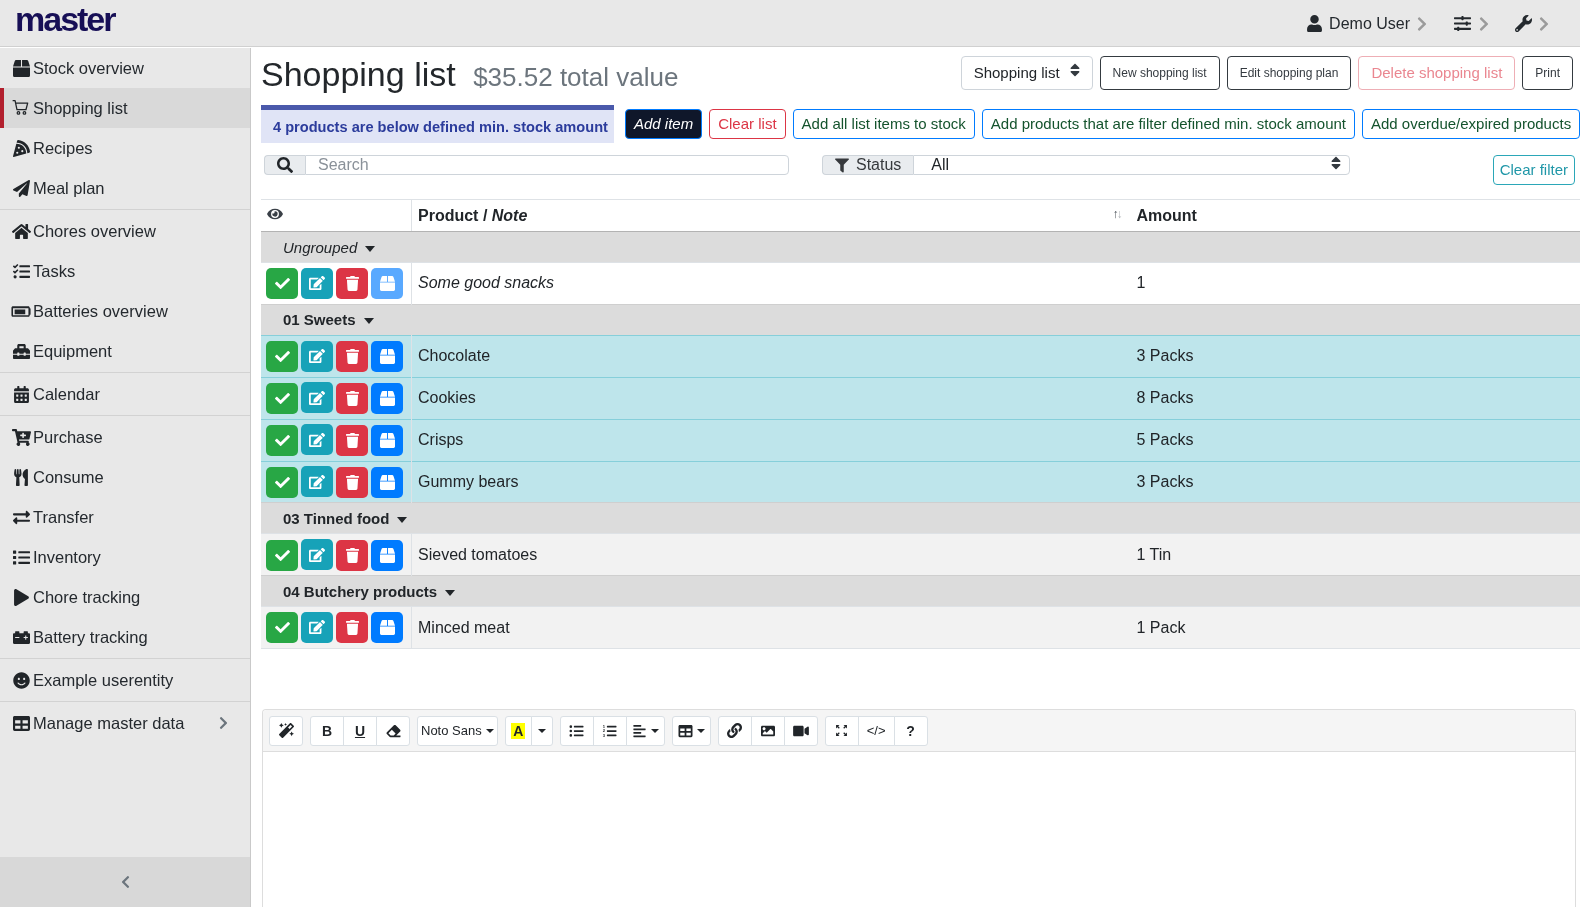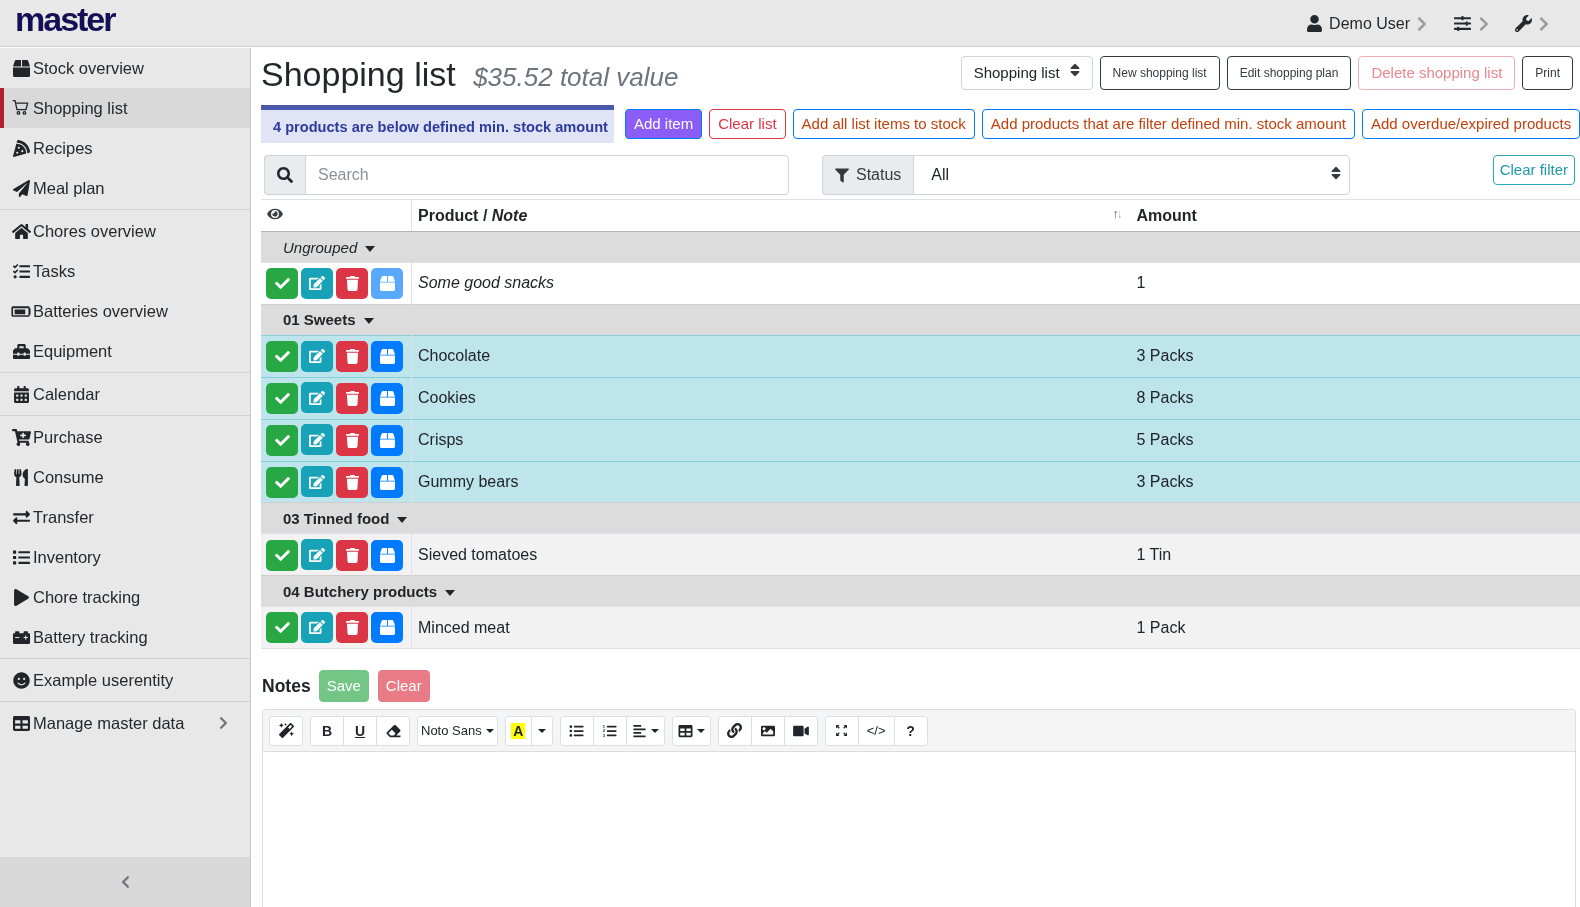--- a/index.html
+++ b/index.html
@@ -21,44 +21,44 @@
   .navitem.active { background:#d9d9d9; }
   .navitem.active:before { content:""; position:absolute; left:0; top:0; bottom:0; width:4px; background:#b21f2d; }
   .navdiv { border-top:1px solid #d2d2d2; margin-top:1px; margin-bottom:1px; }
   .navitem .rchev { position:absolute; right:22px; color:#6c757d; }
   #sidefoot { position:absolute; left:0; bottom:0; width:250px; height:50px; background:#d8d8d8; display:flex; align-items:center; justify-content:center; color:#555; }
 
   
   #main { position:absolute; left:251px; top:48px; width:1329px; height:859px; background:#fff; }
 
   h1 { font-size:34px; font-weight:normal; margin:0; color:#23272b; }
-  h1 .sub { font-size:26px; color:#6c757d; margin-left:8px;font-style:italic; }
+  h1 .sub { font-size:26px; color:#6c757d; margin-left:8px; }
   #titlerow { position:absolute; left:10px; top:7px; }
 
   
   .btn { display:inline-flex; align-items:center; justify-content:center; border-radius:4px; border:1px solid transparent; font-size:15px; line-height:22px; padding:3px 8px; white-space:nowrap; font-family:inherit; }
-  .btn-primary { background:#8b5cf6; border-color:#007bff; color:#fff; }
+  .btn-primary { background:#0f172a; border-color:#007bff; color:#fff;font-style:italic; }
   .btn-outline-danger { border-color:#dc3545; color:#dc3545; background:#fff; }
-  .btn-outline-primary { border-color:#007bff; color:#c2410c; background:#fff; }
+  .btn-outline-primary { border-color:#007bff; color:#14532d; background:#fff; }
   .btn-outline-dark { border-color:#343a40; color:#343a40; background:#fff; font-size:12px; line-height:22px; padding:5px 12px; }
   .btn-outline-danger.disabled { border-color:#eeaeb5; color:#ea8690; font-size:15px; line-height:22px; padding:5px 12px; background:#fff; }
 
   #toprightbtns { position:absolute; right:7px; top:8px; display:flex; align-items:center; }
   #toprightbtns > * { margin-left:7px; }
   .select { border:1px solid #ced4da; border-radius:4px; background:#fff; color:#212529; display:inline-flex; align-items:center; padding:5px 12px; font-size:15px; line-height:22px; }
   .updown { display:inline-block; margin-left:10px; color:#343a40; }
 
   #alertrow { position:absolute; left:10px; top:57px; width:1312px; display:flex; align-items:center; }
   #alert { width:353px; background:#e0e4f6; border-top:5px solid #4a59ab; color:#2c3c9c; font-weight:bold; font-size:14.6px; padding:0 12px; height:38px; display:flex; align-items:center; white-space:nowrap; }
   #alertrow .btn { margin-left:7px; }
   #alertrow .btn-primary { margin-left:11px; }
 
   
   #filterrow { position:absolute; left:10px; top:107px; width:1312px; height:36px; }
-  .igroup { display:flex; height:40px; }
+  .igroup { display:flex; height:20px; }
   .igroup .pre { background:#e9ecef; border:1px solid #ced4da; border-right:0; border-radius:4px 0 0 4px; display:flex; align-items:center; padding:0 12px; color:#495057; }
   .igroup input { border:1px solid #ced4da; border-radius:0 4px 4px 0; flex:1; font-size:16px; font-family:inherit; padding:0 12px; color:#495057; outline:none; }
   .igroup input::placeholder { color:#8a9199; }
   #searchgrp { position:absolute; left:3px; top:0; width:525px; }
   #statusgrp { position:absolute; left:561px; top:0; width:528px; }
   #statusgrp .pre { font-size:16px; color:#36393c; }
   #statusgrp .sel { border:1px solid #ced4da; border-radius:0 4px 4px 0; flex:1; display:flex; align-items:center; padding:0 12px 0 17px; color:#212529; position:relative; }
   #statusgrp .sel .updown { position:absolute; right:8px; }
   #clearfilter { position:absolute; right:-2px; top:0px; border:1px solid #2ba7b8; color:#2097a8; border-radius:4px; padding:3px 6px; font-size:15px; line-height:22px; }
 
@@ -312,25 +312,20 @@
               <svg width="15" height="15" viewBox="0 0 512 512" fill="#fff">
                 <path d="M509.5 184.6L458.9 32.8C452.4 13.2 434.1 0 413.4 0H272v192h238.7c-.4-2.5-.4-5-1.2-7.4zM240 0H98.6c-20.7 0-39 13.2-45.5 32.8L2.5 184.6c-.8 2.4-.8 4.9-1.2 7.4H240V0zM0 224v240c0 26.5 21.5 48 48 48h416c26.5 0 48-21.5 48-48V224H0z"></path>
               </svg>
             </span></td>
       <td class="pcell">Minced meat</td>
       <td class="acell">1 Pack</td>
     </tr>
   </tbody>
     </table>
 
-  <div id="notesrow">
-    <h4>Notes</h4>
-    <span class="btn-save">Save</span>
-    <span class="btn-clear">Clear</span>
-  </div>
 
   <div id="editor">
     <div id="toolbar">
       <span class="tgroup">
           <span class="tbtn">
             <svg width="15" height="15" viewBox="0 0 512 512" fill="#212529">
               <path d="M224 96l16-32 32-16-32-16-16-32-16 32-32 16 32 16 16 32zM80 160l26.66-53.33L160 80l-53.34-26.67L80 0 53.34 53.33 0 80l53.34 26.67L80 160zm352 128l-26.66 53.33L352 368l53.34 26.67L432 448l26.66-53.33L512 368l-53.34-26.67L432 288zm70.62-193.77L417.77 9.38C411.52 3.12 403.34 0 395.15 0c-8.19 0-16.37 3.12-22.63 9.38L9.38 372.52c-12.5 12.5-12.5 32.76 0 45.25l84.85 84.85c6.25 6.25 14.44 9.37 22.62 9.37 8.19 0 16.37-3.12 22.63-9.37l363.14-363.15c12.5-12.48 12.5-32.75 0-45.24zM359.45 203.46l-50.91-50.91 86.6-86.6 50.91 50.91-86.6 86.6z"></path>
             </svg>
           </span>
         </span>

